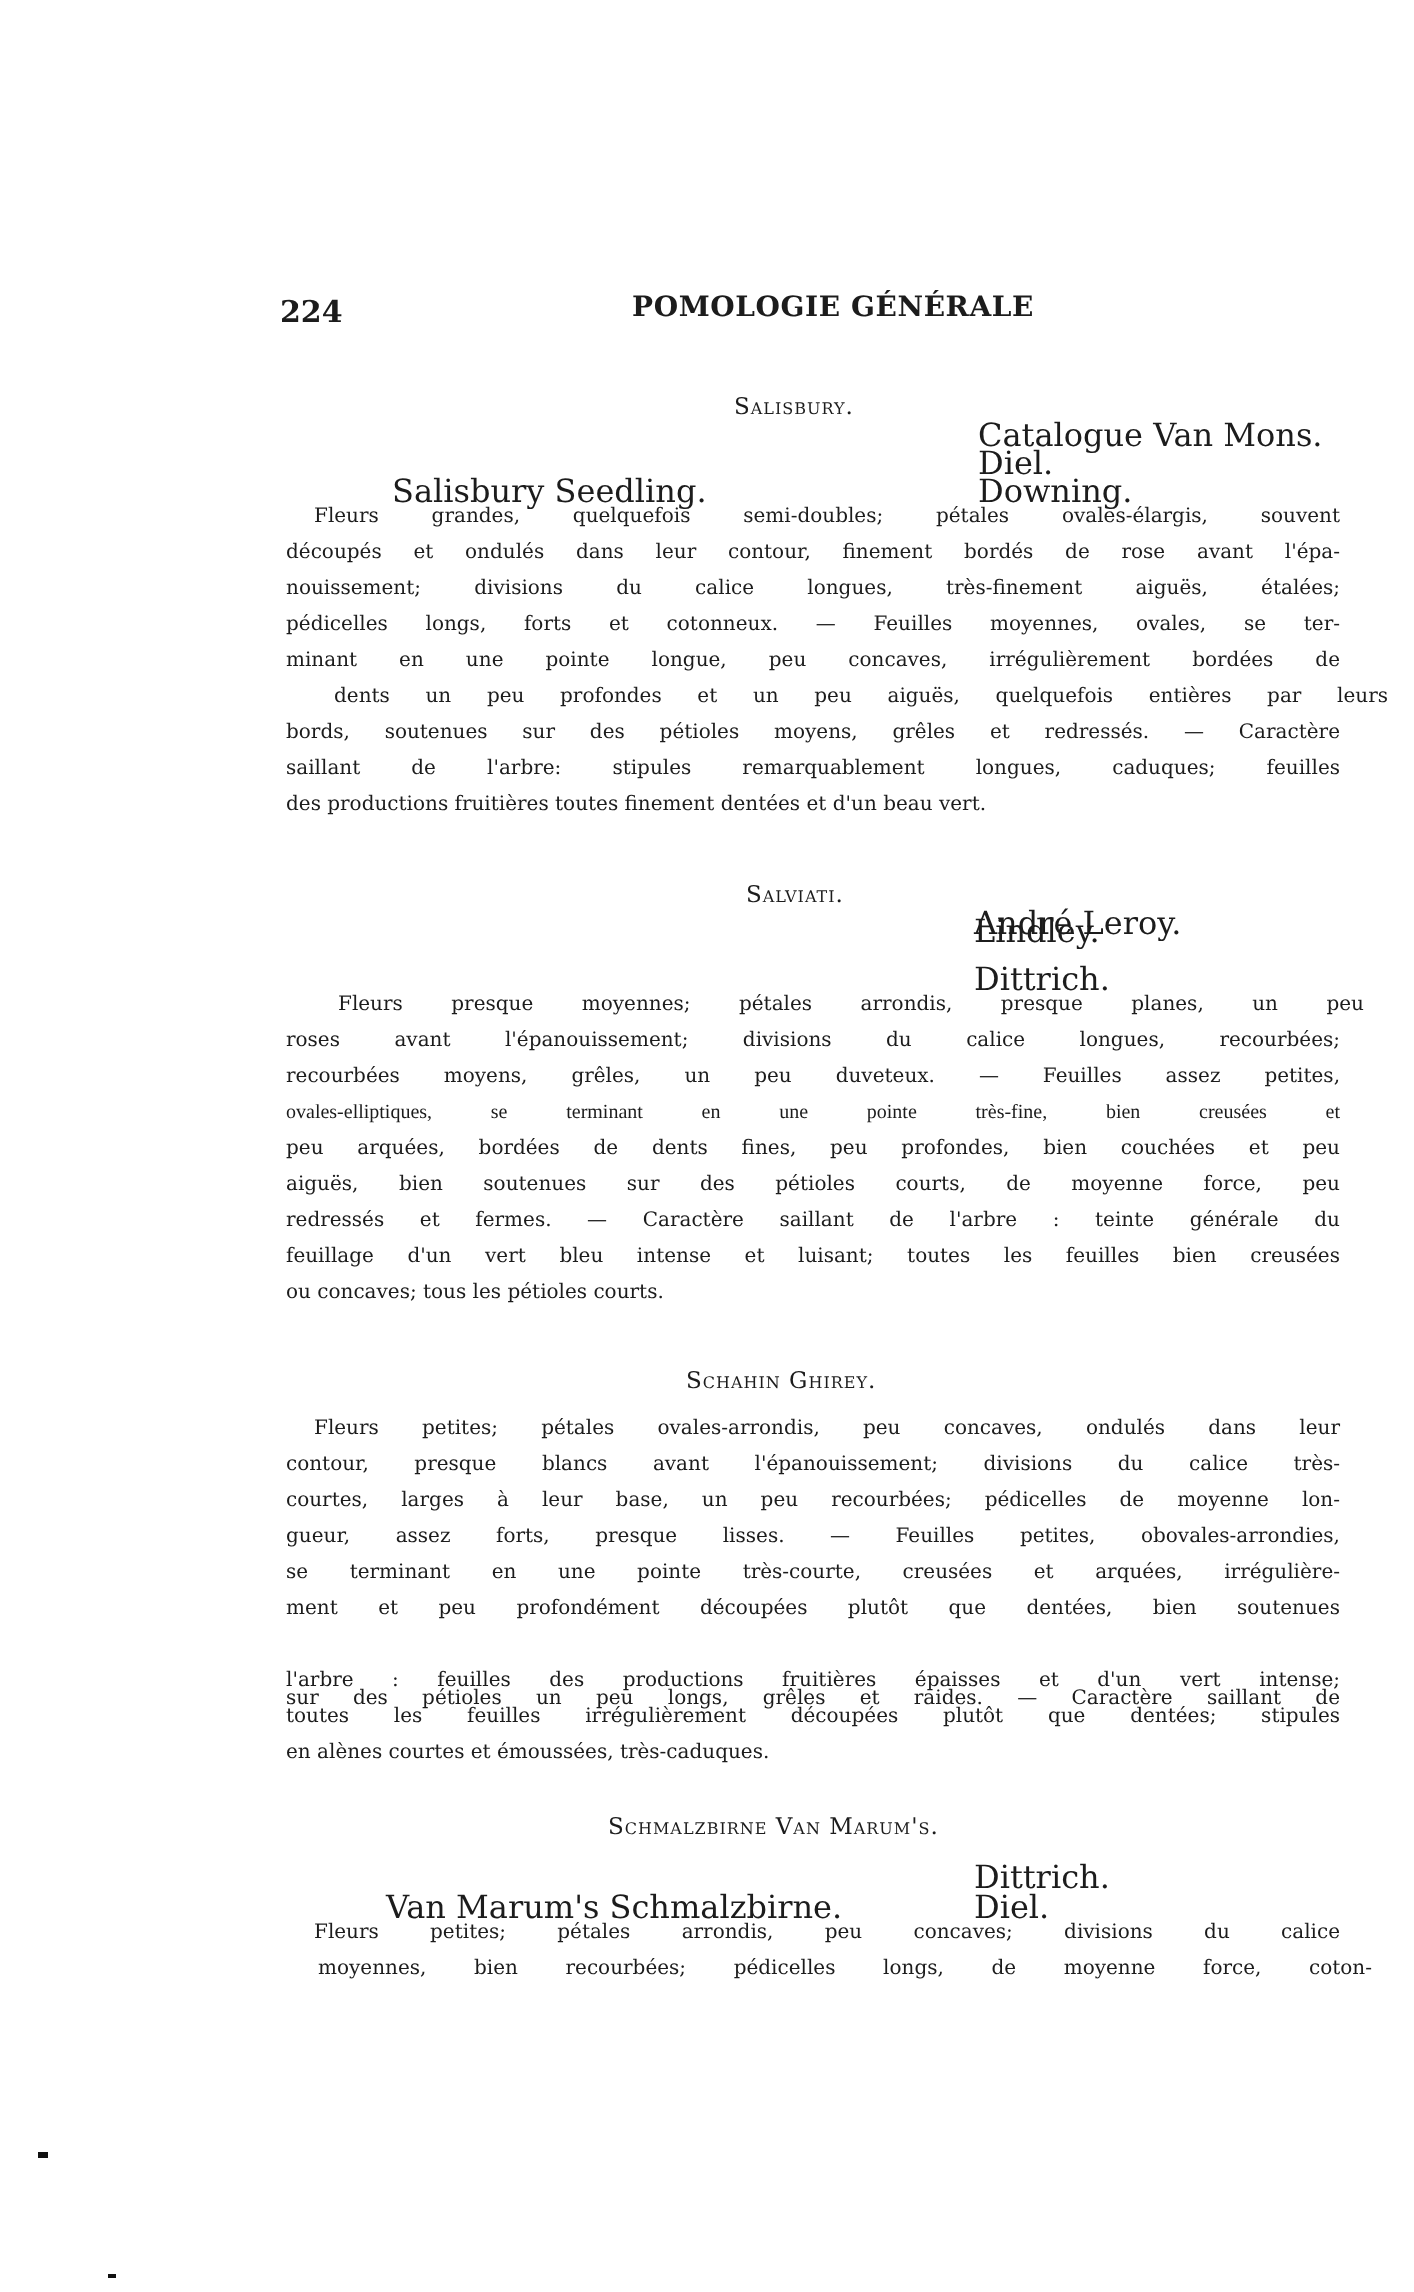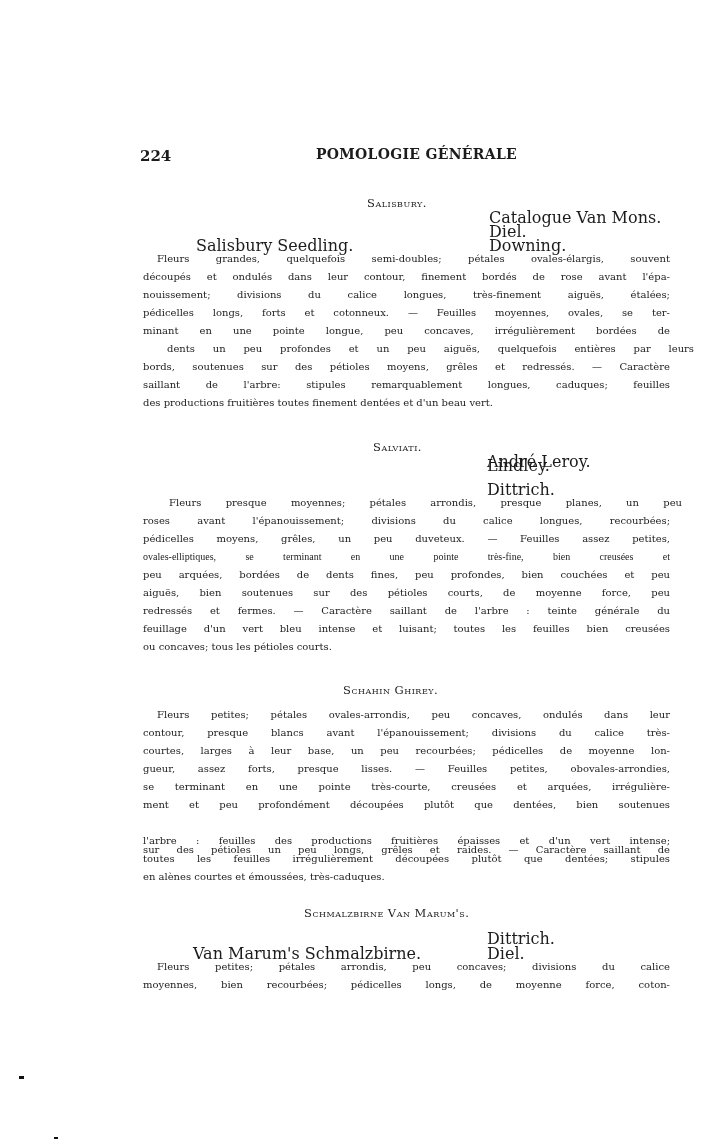--- a/index.html
+++ b/index.html
@@ -41,21 +41,21 @@
     <div class="line last" style="top:394px;">des productions fruitières toutes finement dentées et d'un beau vert.</div>
   </section>
 
   <section>
     <span class="abs title" style="left:373px; top:440px;">Salviati.</span>
     <span class="abs syn" style="left:487px; top:452px;">André Leroy.</span>
     <span class="abs syn" style="left:487px; top:456px;">Lindley.</span>
     <span class="abs syn" style="left:487px; top:480px;">Dittrich.</span>
     <div class="line indent" style="top:494px;margin-left:12px;">Fleurs presque moyennes; pétales arrondis, presque planes, un peu</div>
     <div class="line" style="top:512px;">roses avant l'épanouissement; divisions du calice longues, recourbées;</div>
-    <div class="line" style="top:530px;">pédicelles moyens, grêles, un peu duveteux. — Feuilles assez petites,</div>
+    <div class="line" style="top:530px;">recourbées moyens, grêles, un peu duveteux. — Feuilles assez petites,</div>
     <div class="line" style="top:548px;font-family:Liberation Serif, serif;">ovales-elliptiques, se terminant en une pointe très-fine, bien creusées et</div>
     <div class="line" style="top:566px;">peu arquées, bordées de dents fines, peu profondes, bien couchées et peu</div>
     <div class="line" style="top:584px;">aiguës, bien soutenues sur des pétioles courts, de moyenne force, peu</div>
     <div class="line" style="top:602px;">redressés et fermes. — Caractère saillant de l'arbre : teinte générale du</div>
     <div class="line" style="top:620px;">feuillage d'un vert bleu intense et luisant; toutes les feuilles bien creusées</div>
     <div class="line last" style="top:638px;">ou concaves; tous les pétioles courts.</div>
   </section>
 
   <section>
     <span class="abs title" style="left:343px; top:683px;">Schahin Ghirey.</span>
@@ -70,18 +70,18 @@
     <div class="line" style="top:850px;">toutes les feuilles irrégulièrement découpées plutôt que dentées; stipules</div>
     <div class="line last" style="top:868px;">en alènes courtes et émoussées, très-caduques.</div>
   </section>
 
   <section>
     <span class="abs title" style="left:304px; top:906px;">Schmalzbirne Van Marum's.</span>
     <span class="abs syn" style="left:487px; top:929px;">Dittrich.</span>
     <span class="abs syn" style="left:487px; top:944px;">Diel.</span>
     <span class="abs syn" style="left:193px; top:944px;text-align:right;">Van Marum's Schmalzbirne.</span>
     <div class="line indent" style="top:958px;">Fleurs petites; pétales arrondis, peu concaves; divisions du calice</div>
-    <div class="line" style="top:976px;">moyennes, bien recourbées; pédicelles longs, de moyenne force, coton-</div>
+    <div class="line" style="top:976px;margin-left:16px;">moyennes, bien recourbées; pédicelles longs, de moyenne force, coton-</div>
   </section>
 
   <div class="speck" style="left:19px; top:1076px; width:5px; height:3px;"></div>
   <div class="speck" style="left:54px; top:1137px; width:4px; height:2px;"></div>
 </div>
 
 </body></html>

